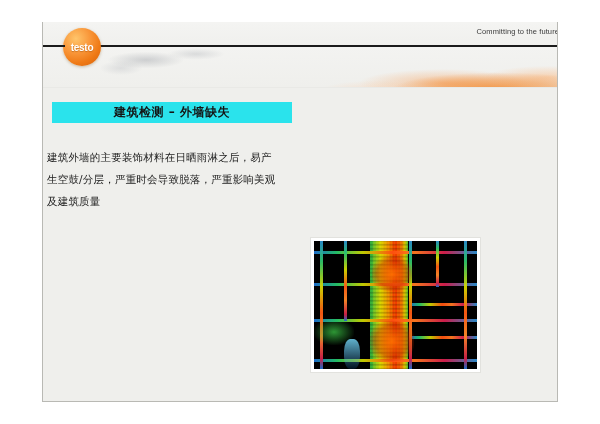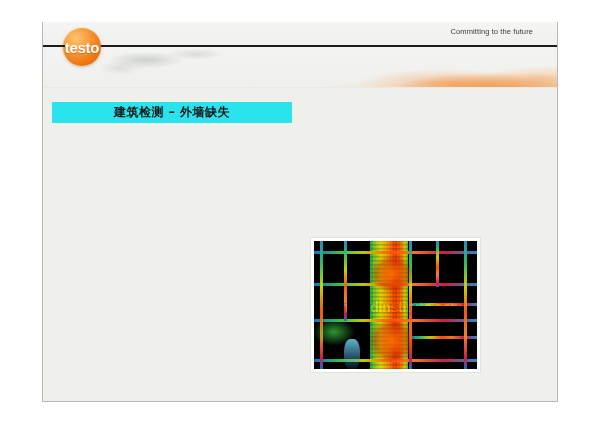--- a/index.html
+++ b/index.html
@@ -30,21 +30,21 @@
   
   .slide-header {
     position: absolute;
     left: 0; top: 0;
     width: 516px; height: 66px;
     background: linear-gradient(180deg,#f4f4f2 0%, #eeeeeb 55%, #e9e9e6 100%);
     overflow: hidden;
   }
   .header-tagline {
     position: absolute;
-    right: 26px; top: 5px;
+    right: 0; top: 5px;
     font-size: 7.5px;
     color: #3b3b3b;
     letter-spacing: .1px;
     white-space: nowrap;
   }
   .header-rule {
     position: absolute;
     left: 0; top: 23px;
     width: 516px; height: 2px;
     background: #1b1b1b;
@@ -79,21 +79,21 @@
       radial-gradient(circle at 34% 28%, #ffc56b 0%, #f9973a 38%, #ef7a16 66%, #d65f08 100%);
     box-shadow: 0 1px 3px rgba(120,80,20,.35);
     z-index: 4;
   }
   .logo-word {
     position: absolute;
     left: 0; top: 0;
     width: 38px; height: 38px;
     display: flex; align-items: center; justify-content: center;
     color: #ffffff;
-    font-size: 15px;
+    font-size: 10px;
     font-weight: bold;
     letter-spacing: -.3px;
     text-shadow: 0 1px 1px rgba(150,70,0,.45);
     text-align: right;
   }
   .logo-dash-left {
     position: absolute;
     left: 6px; top: 23px;
     width: 16px; height: 2px;
     background: #1b1b1b;
@@ -222,20 +222,25 @@
         <div class="logo-word">testo</div>
       </div>
     </div>
 
     <div class="slide-body">
 
       <div class="title-band">
         <span class="title-text">建筑检测 – 外墙缺失</span>
       </div>
 
+      <div class="body-copy">
+        <p>建筑外墙的主要装饰材料在日晒雨淋之后，易产</p>
+        <p>生空鼓/分层，严重时会导致脱落，严重影响美观</p>
+        <p>及建筑质量</p>
+      </div>
 
       <div class="thermal-wrap">
         <div class="thermal">
 
           <div class="t-col"></div>
           <div class="t-col-noise"></div>
 
           <div class="t-h" style="top:10px;"></div>
           <div class="t-h" style="top:42px;"></div>
           <div class="t-h" style="top:62px; left:96px; width:67px;"></div>
@@ -247,21 +252,20 @@
           <div class="t-v" style="left:30px; height:80px;"></div>
           <div class="t-v" style="left:95px;"></div>
           <div class="t-v" style="left:122px; top:0; height:46px;"></div>
           <div class="t-v" style="left:150px;"></div>
 
           <div class="t-blob" style="left:58px; top:16px; width:40px; height:34px;"></div>
           <div class="t-blob" style="left:56px; top:80px; width:44px; height:40px;"></div>
           <div class="t-blob" style="left:0px;  top:78px; width:40px; height:26px; background:radial-gradient(ellipse at center, rgba(60,200,70,.75) 0%, rgba(0,0,0,0) 75%);"></div>
           <div class="t-blob" style="left:30px; top:98px; width:16px; height:30px; background:linear-gradient(180deg, rgba(120,220,255,.8), rgba(0,80,160,.2));"></div>
 
-          <div class="thermal-watermark">infraredinstitute.com</div>
         </div>
       </div>
 
     </div>
 
   </div>
 
 
 </div>
 

